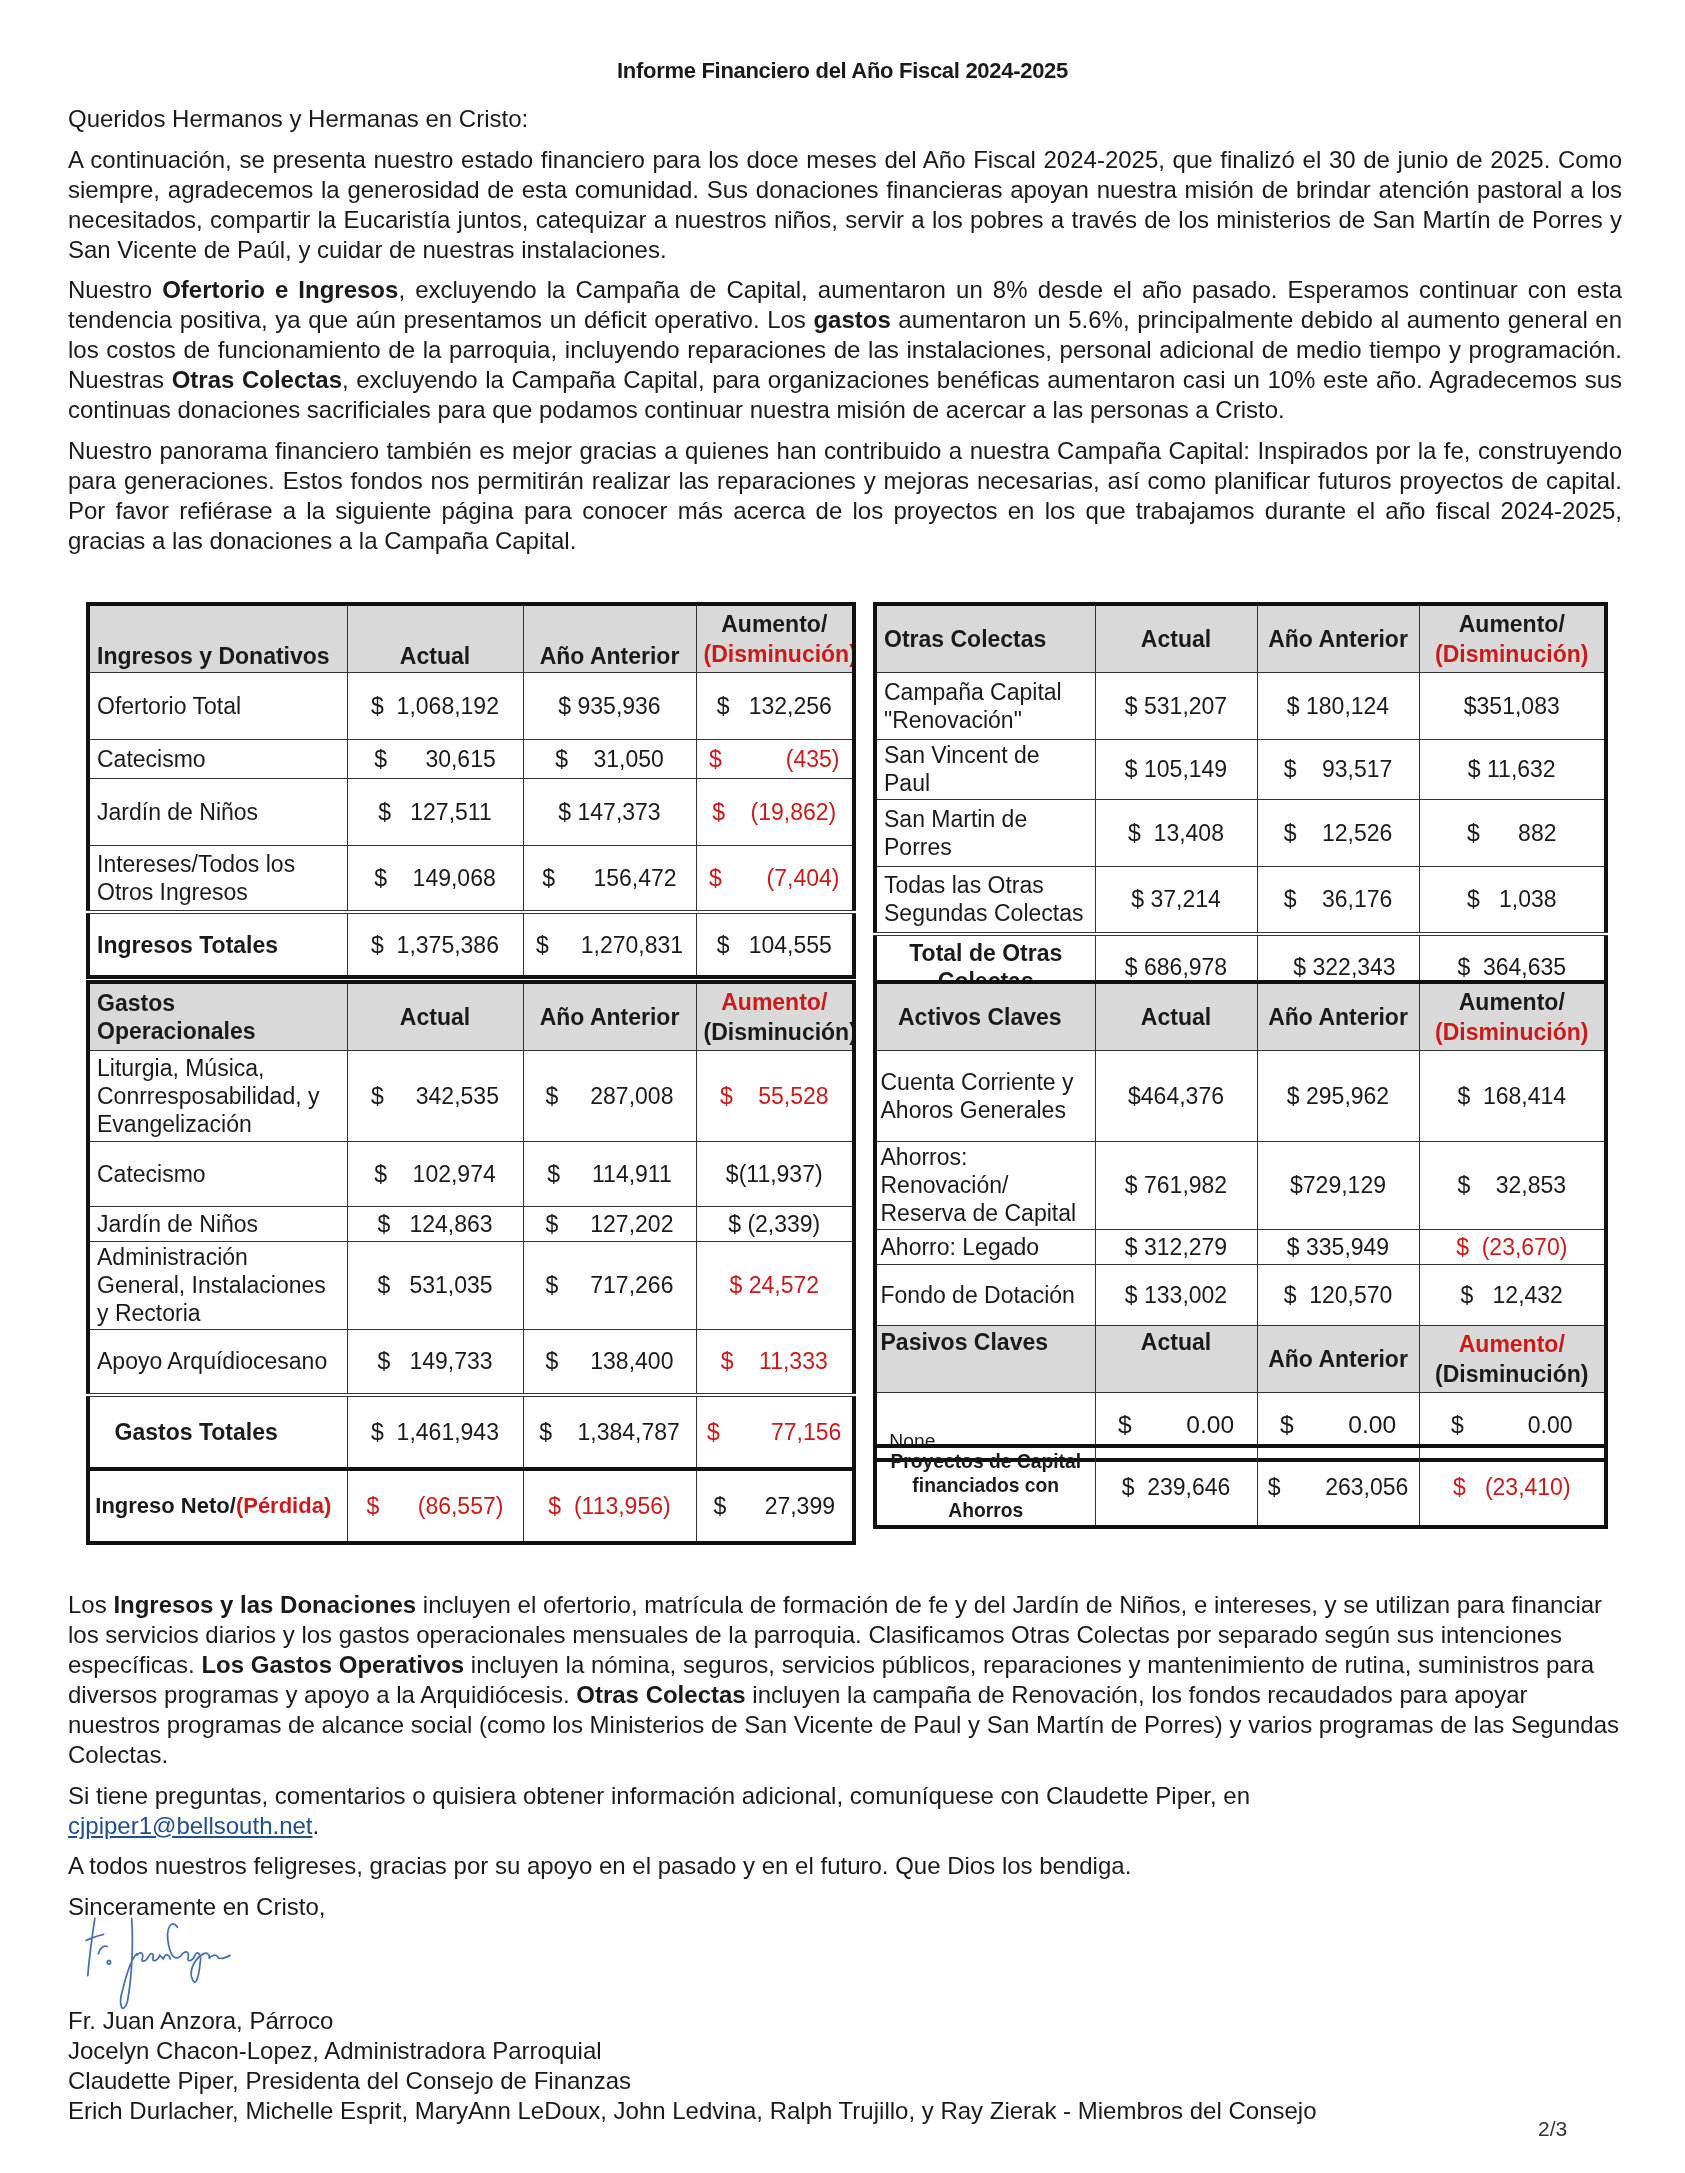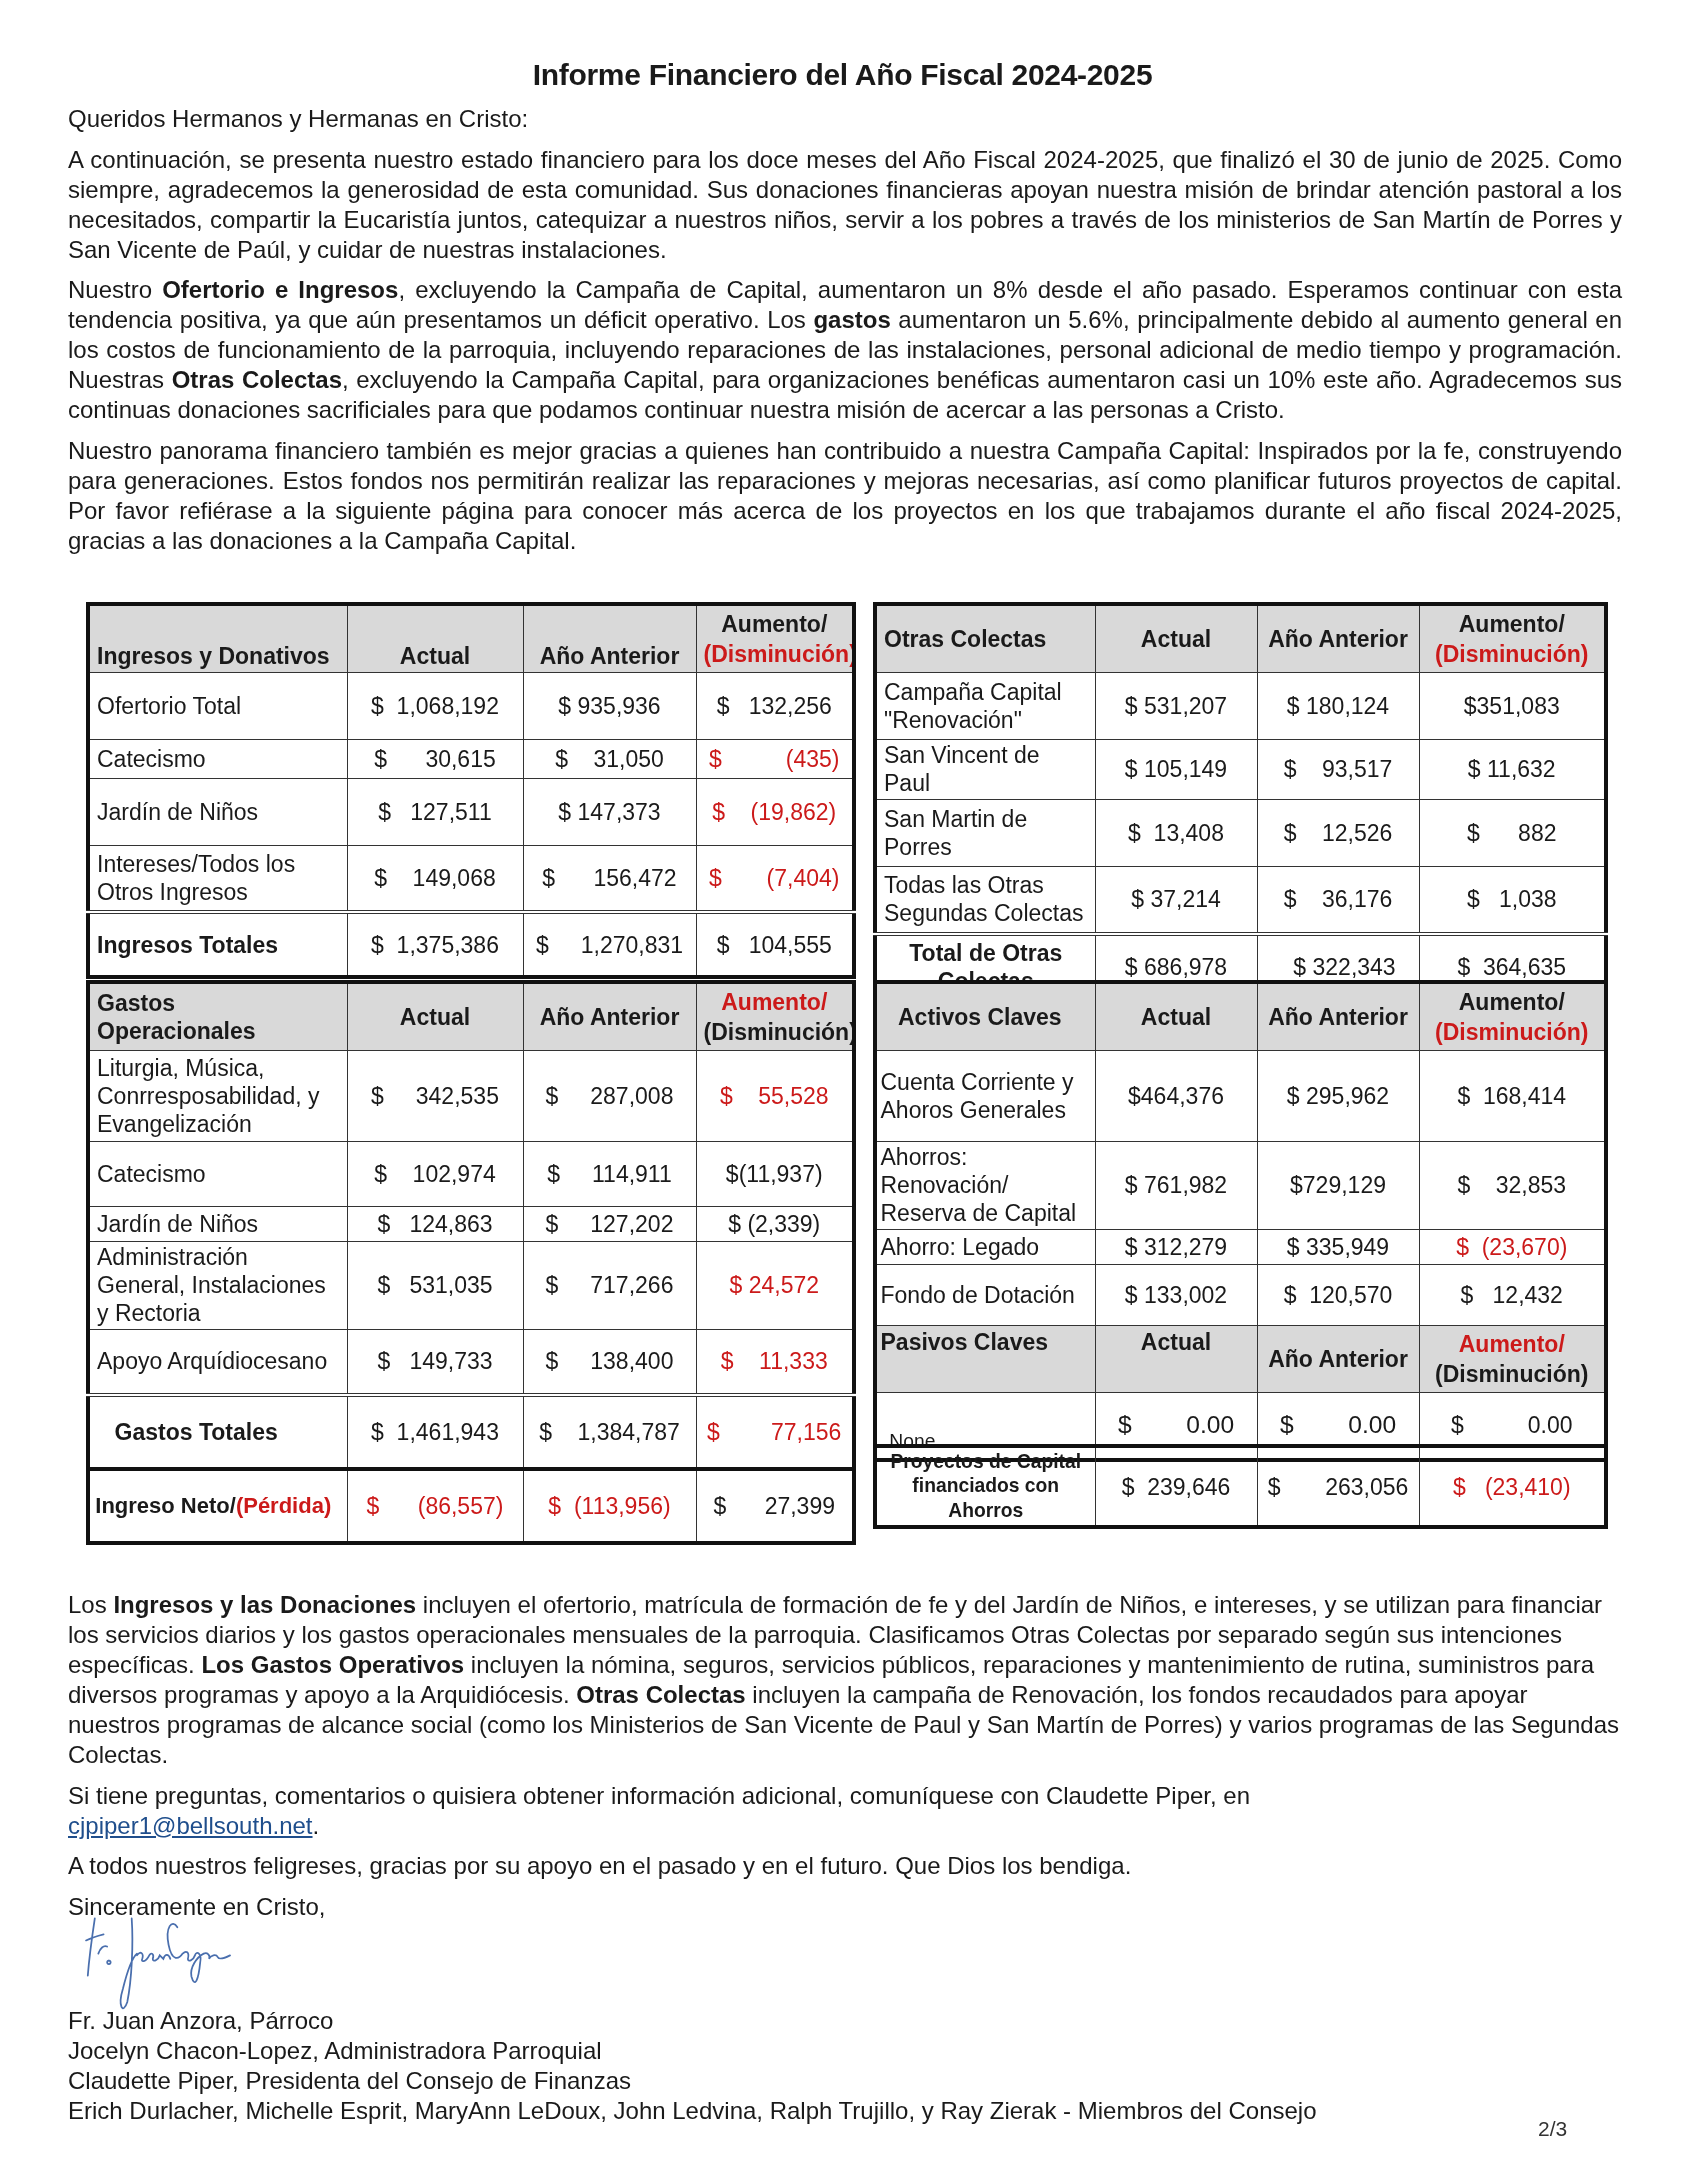--- a/index.html
+++ b/index.html
@@ -3,21 +3,21 @@
 <meta charset="utf-8">
 <style>
   html, body { margin: 0; padding: 0; background: #ffffff; }
   body {
     width: 1685px; height: 2173px; position: relative; overflow: hidden;
     font-family: "Liberation Sans", "DejaVu Sans", sans-serif;
     color: #1a1a1a;
   }
   .title {
     position: absolute; top: 58px; left: 0; width: 1685px; text-align: center;
-    font-size: 30px; font-weight: bold; letter-spacing: -0.3px;
+    font-size: 22px; font-weight: bold; letter-spacing: -0.3px;
   }
   .text-block {
     position: absolute; left: 68px; width: 1554px;
     font-size: 24px; line-height: 30px; text-align: justify;
   }
   .text-block p { margin: 0 0 10.5px 0; }
   .text-block.left p { text-align: left; }
   b { font-weight: bold; }
   .red { color: #cc1a1a; }
   a.email { color: #1f4e8c; text-decoration: underline; }

